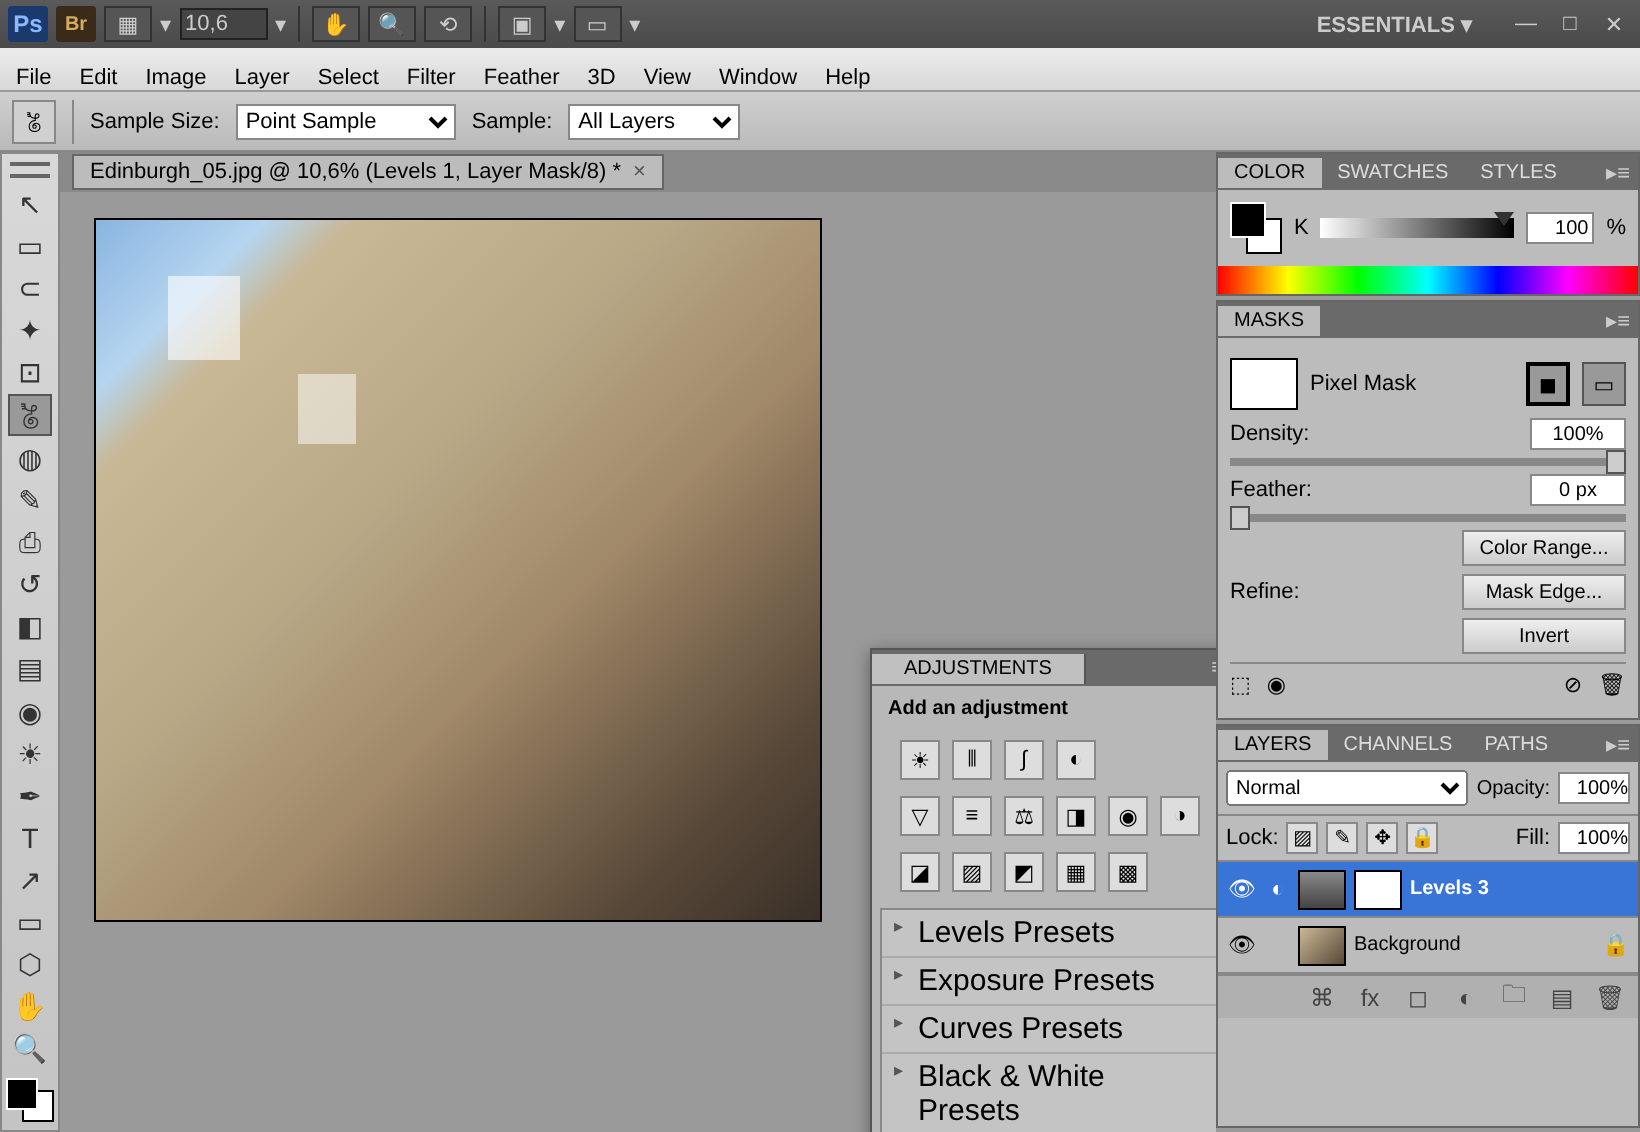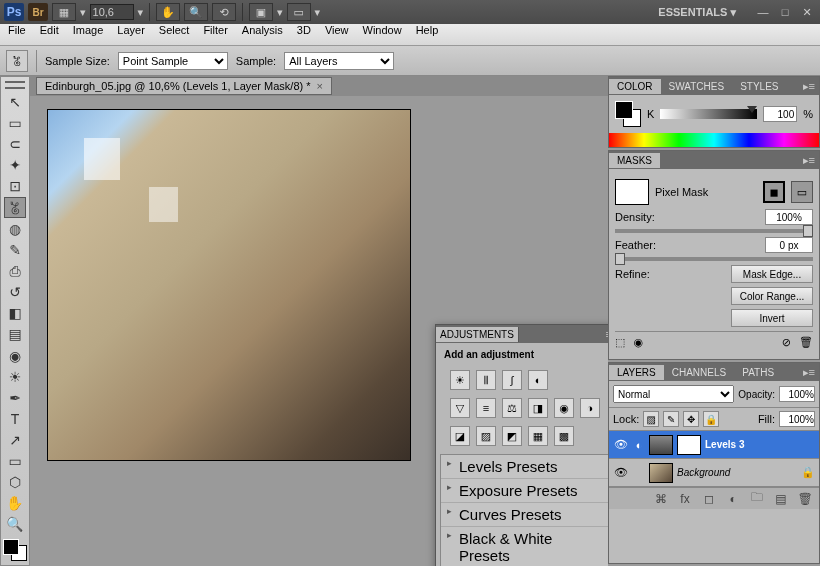--- a/index.html
+++ b/index.html
@@ -6,21 +6,21 @@
 body{background:#b8b8b8;width:820px;height:566px;overflow:hidden;position:relative}
 .titlebar{height:24px;background:linear-gradient(#5a5a5a,#4a4a4a);display:flex;align-items:center;padding:0 4px;gap:4px}
 .titlebar .ps-logo{width:20px;height:18px;background:#1a3a6e;color:#8db8ff;display:flex;align-items:center;justify-content:center;font-weight:bold;font-size:12px;border-radius:2px}
 .titlebar .br-logo{width:20px;height:18px;background:#3a2a1a;color:#d4a960;display:flex;align-items:center;justify-content:center;font-weight:bold;font-size:10px;border-radius:2px}
 .titlebar .tb-btn{width:24px;height:18px;background:#555;border:1px solid #333;display:flex;align-items:center;justify-content:center;color:#ccc;cursor:pointer}
 .titlebar .zoom-box{width:44px;height:16px;background:#444;border:1px solid #222;color:#ccc;padding:0 2px;display:flex;align-items:center}
 .titlebar .sep{width:1px;height:18px;background:#333;margin:0 2px}
 .titlebar .spacer{flex:1}
 .titlebar .essentials{color:#ccc;font-weight:bold;cursor:pointer}
 .titlebar .win-btn{width:18px;height:14px;color:#ccc;display:flex;align-items:center;justify-content:center;cursor:pointer}
-.menubar{height:22px;background:linear-gradient(#ececec,#d8d8d8);border-bottom:1px solid #999;display:flex;align-items:flex-start;padding:0 8px;gap:14px}
+.menubar{height:22px;background:linear-gradient(#ececec,#d8d8d8);border-bottom:1px solid #999;display:flex;align-items:flex-end;padding:0 8px;gap:14px}
 .menubar span{cursor:pointer}
 .optbar{height:30px;background:linear-gradient(#cfcfcf,#bababa);border-bottom:1px solid #888;display:flex;align-items:center;padding:0 6px;gap:8px}
 .optbar .tool-ico{width:22px;height:22px;border:1px solid #888;background:#d0d0d0;display:flex;align-items:center;justify-content:center}
 .optbar label{font-size:11px}
 .optbar select{height:18px;font-size:11px;background:#fff;border:1px solid #888}
 .workarea{position:absolute;top:76px;left:0;right:0;bottom:0;display:flex}
 .tabbar{height:20px;background:#8a8a8a;display:flex;align-items:center;padding:0 6px}
 .tabbar .doc-tab{background:#bcbcbc;padding:2px 8px;border:1px solid #666;display:flex;align-items:center;gap:6px;cursor:pointer}
 .tabbar .close-x{cursor:pointer;color:#555}
 .toolbox{width:30px;background:linear-gradient(#d8d8d8,#c4c4c4);border:1px solid #888;display:flex;flex-direction:column;align-items:center;padding:4px 0;gap:1px}
@@ -31,21 +31,21 @@
 .toolbox .sw-bg{width:16px;height:16px;background:#fff;border:1px solid #000;position:absolute;bottom:0;right:0}
 .canvas-wrap{flex:1;display:flex;flex-direction:column;background:#14532d}
 .canvas-area{flex:1;position:relative;background:#9a9a9a;overflow:hidden}
 .canvas-area .photo{position:absolute;top:14px;left:18px;width:362px;height:350px;background:linear-gradient(135deg,#8ab5e0 0%,#b5d5f0 12%,#c9b896 18%,#b8a886 40%,#a08868 60%,#584838 85%,#3a3028 100%);box-shadow:0 0 0 1px #000}
 .canvas-area .photo::before{content:"";position:absolute;top:8%;left:10%;width:10%;height:12%;background:rgba(255,255,255,0.6)}
 .canvas-area .photo::after{content:"";position:absolute;top:22%;left:28%;width:8%;height:10%;background:rgba(255,255,255,0.5)}
 .statusbar{height:20px;background:linear-gradient(#d8d8d8,#c4c4c4);border-top:1px solid #888;display:flex;align-items:center;padding:0 6px;gap:10px}
 .statusbar input{width:44px;height:14px;font-size:10px;border:1px solid #888}
 .adjust-panel{position:absolute;top:228px;left:405px;width:182px;background:#b8b8b8;border:1px solid #555;box-shadow:0 2px 8px rgba(0,0,0,0.4)}
 .panel-tab-row{height:18px;background:#6a6a6a;display:flex;align-items:center}
-.panel-tab-row .ptab{padding:2px 4px;background:#a0a0a0;border-right:1px solid #555;cursor:pointer;font-size:10px}
+.panel-tab-row .ptab{padding:2px 16px;background:#a0a0a0;border-right:1px solid #555;cursor:pointer;font-size:10px}
 .panel-tab-row .ptab.active{background:#c0c0c0}
 .panel-tab-row .pmenu{margin-left:auto;padding:0 4px;color:#ccc;cursor:pointer}
 .adjust-panel .subtitle{padding:6px 8px;font-weight:bold;font-size:10px}
 .adjust-panel .icon-grid{display:flex;flex-wrap:wrap;gap:6px;padding:4px 14px}
 .adjust-panel .icon-grid .aicon{width:20px;height:20px;background:#ddd;border:1px solid #888;display:flex;align-items:center;justify-content:center;font-size:11px;cursor:pointer}
 .adjust-panel .preset-list{margin:4px;border:1px solid #888;background:#c4c4c4}
 .adjust-panel .preset{padding:3px 18px;border-bottom:1px solid #aaa;cursor:pointer;font-size:15px;position:relative}
 .adjust-panel .preset::before{content:"▸";position:absolute;left:6px;color:#555;font-size:9px}
 .right-panels{width:212px;background:#9a9a9a;display:flex;flex-direction:column}
 .rp{background:#bcbcbc;border:1px solid #666;margin-bottom:2px}
@@ -75,21 +75,21 @@
 .layers-body .opts label{font-size:10px}
 .layers-body .opts input{width:36px;height:16px;font-size:10px;border:1px solid #888;text-align:right}
 .layers-body .lock-row{display:flex;align-items:center;gap:4px;padding:3px 4px;border-bottom:1px solid #888;font-size:10px}
 .layers-body .lock-row .lico{width:16px;height:16px;border:1px solid #888;background:#ddd;cursor:pointer;display:flex;align-items:center;justify-content:center;font-size:10px}
 .layer-row{display:flex;align-items:center;height:28px;border-bottom:1px solid #888;padding:0 4px;gap:4px}
 .layer-row.sel{background:#3875d7;color:#fff}
 .layer-row.sel *{color:#fff}
 .layer-row .eye{width:16px;height:16px;cursor:pointer;display:flex;align-items:center;justify-content:center}
 .layer-row .lthumb{width:24px;height:20px;background:#ddd;border:1px solid #000}
 .layer-row .lthumb.white{background:#fff}
-.layer-row .lname{font-size:10px;font-style:italic}
+.layer-row .lname{font-size:10px;}
 .layer-row .lock{margin-left:auto;font-size:11px}
 .layers-footer{height:22px;background:#b0b0b0;display:flex;align-items:center;justify-content:flex-end;gap:8px;padding:0 6px;border-top:1px solid #888}
 .layers-footer .fico{width:16px;height:16px;cursor:pointer;display:flex;align-items:center;justify-content:center;color:#444;font-size:12px}
 </style>
 </head>
 <body>
 
 <div class="titlebar">
   <div class="ps-logo">Ps</div>
   <div class="br-logo">Br</div>
@@ -114,34 +114,34 @@
   <div class="win-btn">✕</div>
 </div>
 
 <div class="menubar">
   <span>File</span>
   <span>Edit</span>
   <span>Image</span>
   <span>Layer</span>
   <span>Select</span>
   <span>Filter</span>
-  <span>Analysis</span>
+  <span>Feather</span>
   <span>3D</span>
   <span>View</span>
   <span>Window</span>
   <span>Help</span>
 </div>
 
 <div class="optbar">
   <div class="tool-ico">𖡄</div>
   <div style="width:1px;height:22px;background:#888"></div>
   <label>Sample Size:</label>
   <select style="width:110px"><option>Point Sample</option></select>
   <label>Sample:</label>
-  <select style="width:110px"><option>All Layers</option></select>
+  <select style="width:86px"><option>All Layers</option></select>
 </div>
 
 <div class="workarea">
   <div class="toolbox">
     <div style="width:20px;height:8px;border-top:2px solid #666;border-bottom:2px solid #666;margin-bottom:2px"></div>
     <div class="tool">↖</div>
     <div class="tool">▭</div>
     <div class="tool">⊂</div>
     <div class="tool">✦</div>
     <div class="tool">⊡</div>
@@ -267,28 +267,28 @@
           <span style="width:50px">Feather:</span>
           <div style="flex:1"></div>
           <input type="text" value="0 px" style="">
         </div>
         <div class="row">
             <div class="slider">
               <div class="h" style="left:0"></div>
             </div>
           </div>
         <div class="row">
+            <div style="flex:1"></div>
+            <button>Color Range...</button>
+          </div>
+        <div class="row">
           <span style="width:50px">Refine:</span>
           <div style="flex:1"></div>
           <button>Mask Edge...</button>
         </div>
-        <div class="row">
-            <div style="flex:1"></div>
-            <button>Color Range...</button>
-          </div>
         <div class="row">
             <div style="flex:1"></div>
             <button>Invert</button>
           </div>
         <div class="row" style="border-top:1px solid #888;padding-top:4px;justify-content:space-between">
           <div style="display:flex;gap:8px">
             <span style="cursor:pointer">⬚</span>
             <span style="cursor:pointer">◉</span>
           </div>
           <div style="display:flex;gap:8px">

